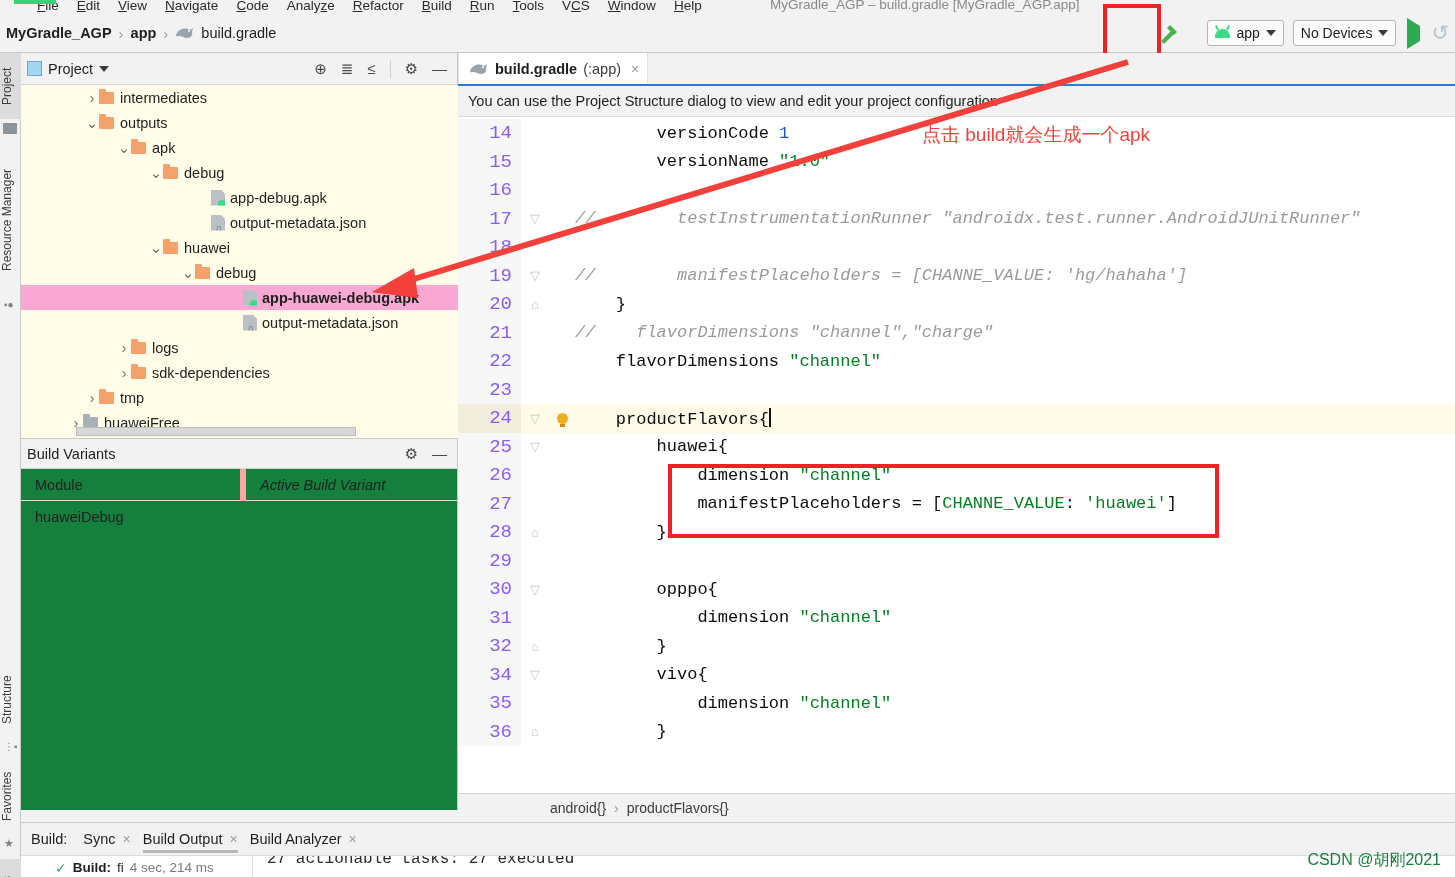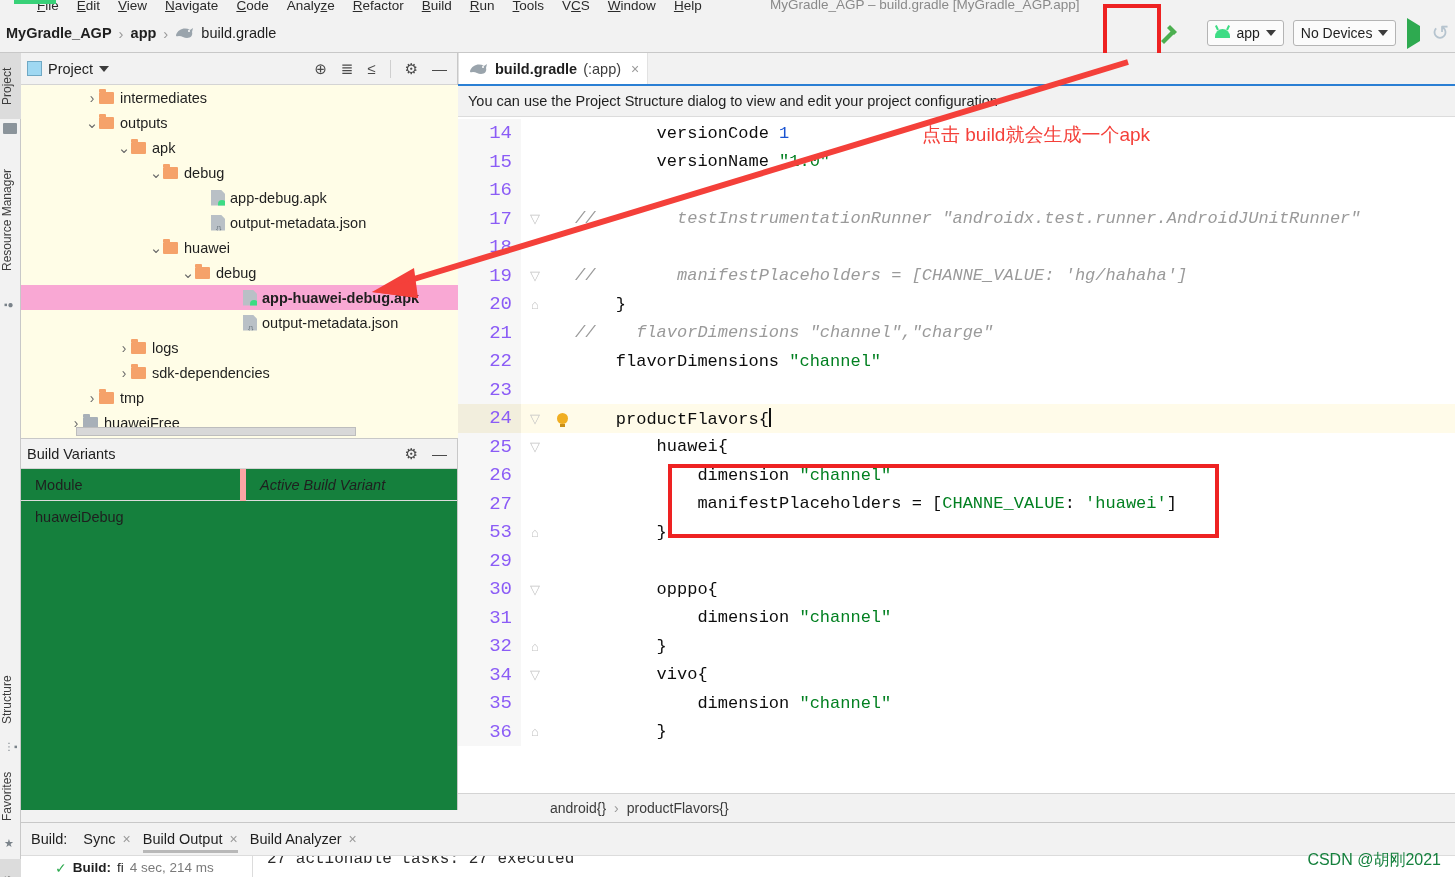--- a/index.html
+++ b/index.html
@@ -555,21 +555,21 @@
         <div class="bulbcol"></div>
         <div class="codetxt">            dimension <span class="str">"channel"</span></div>
       </div>
       <div class="cline">
         <div class="gutter">27</div>
         <div class="foldcol"></div>
         <div class="bulbcol"></div>
         <div class="codetxt">            manifestPlaceholders = [<span class="str">CHANNE_VALUE</span>: <span class="str">'huawei'</span>]</div>
       </div>
       <div class="cline">
-        <div class="gutter">53</div>
+        <div class="gutter">28</div>
         <div class="foldcol" style="color: rgb(196, 196, 196); font-size: 13px;">⌂</div>
         <div class="bulbcol"></div>
         <div class="codetxt">        }</div>
       </div>
       <div class="cline">
         <div class="gutter">29</div>
         <div class="foldcol"></div>
         <div class="bulbcol"></div>
         <div class="codetxt"></div>
       </div>

